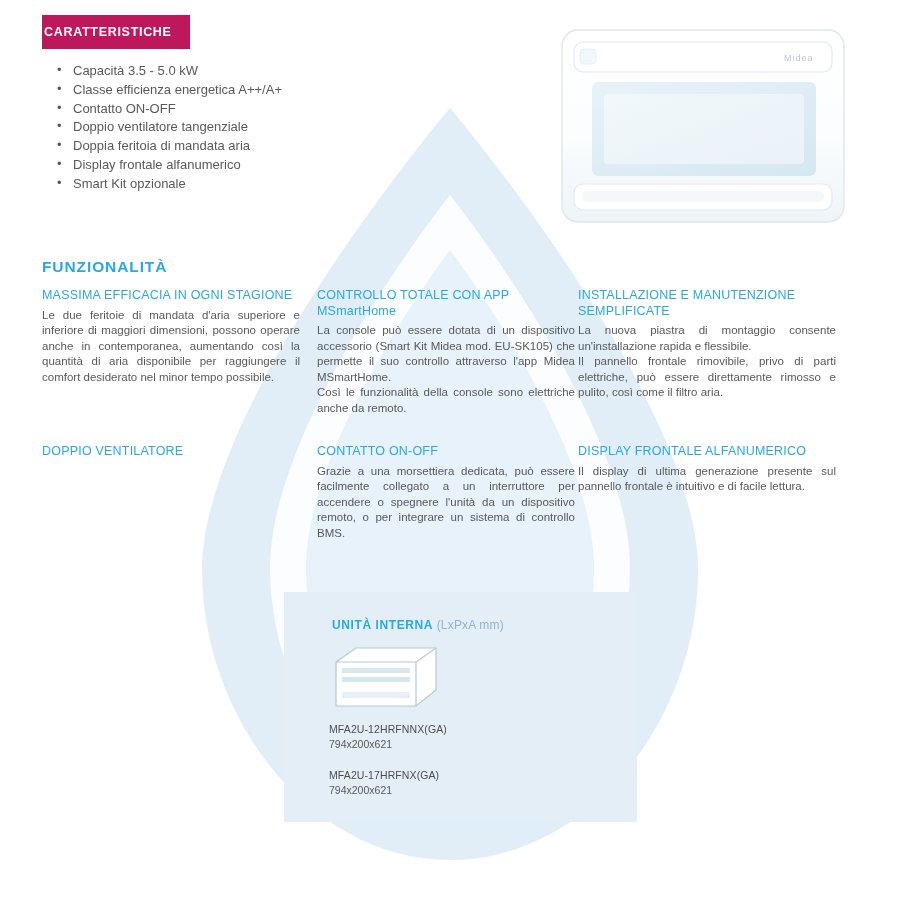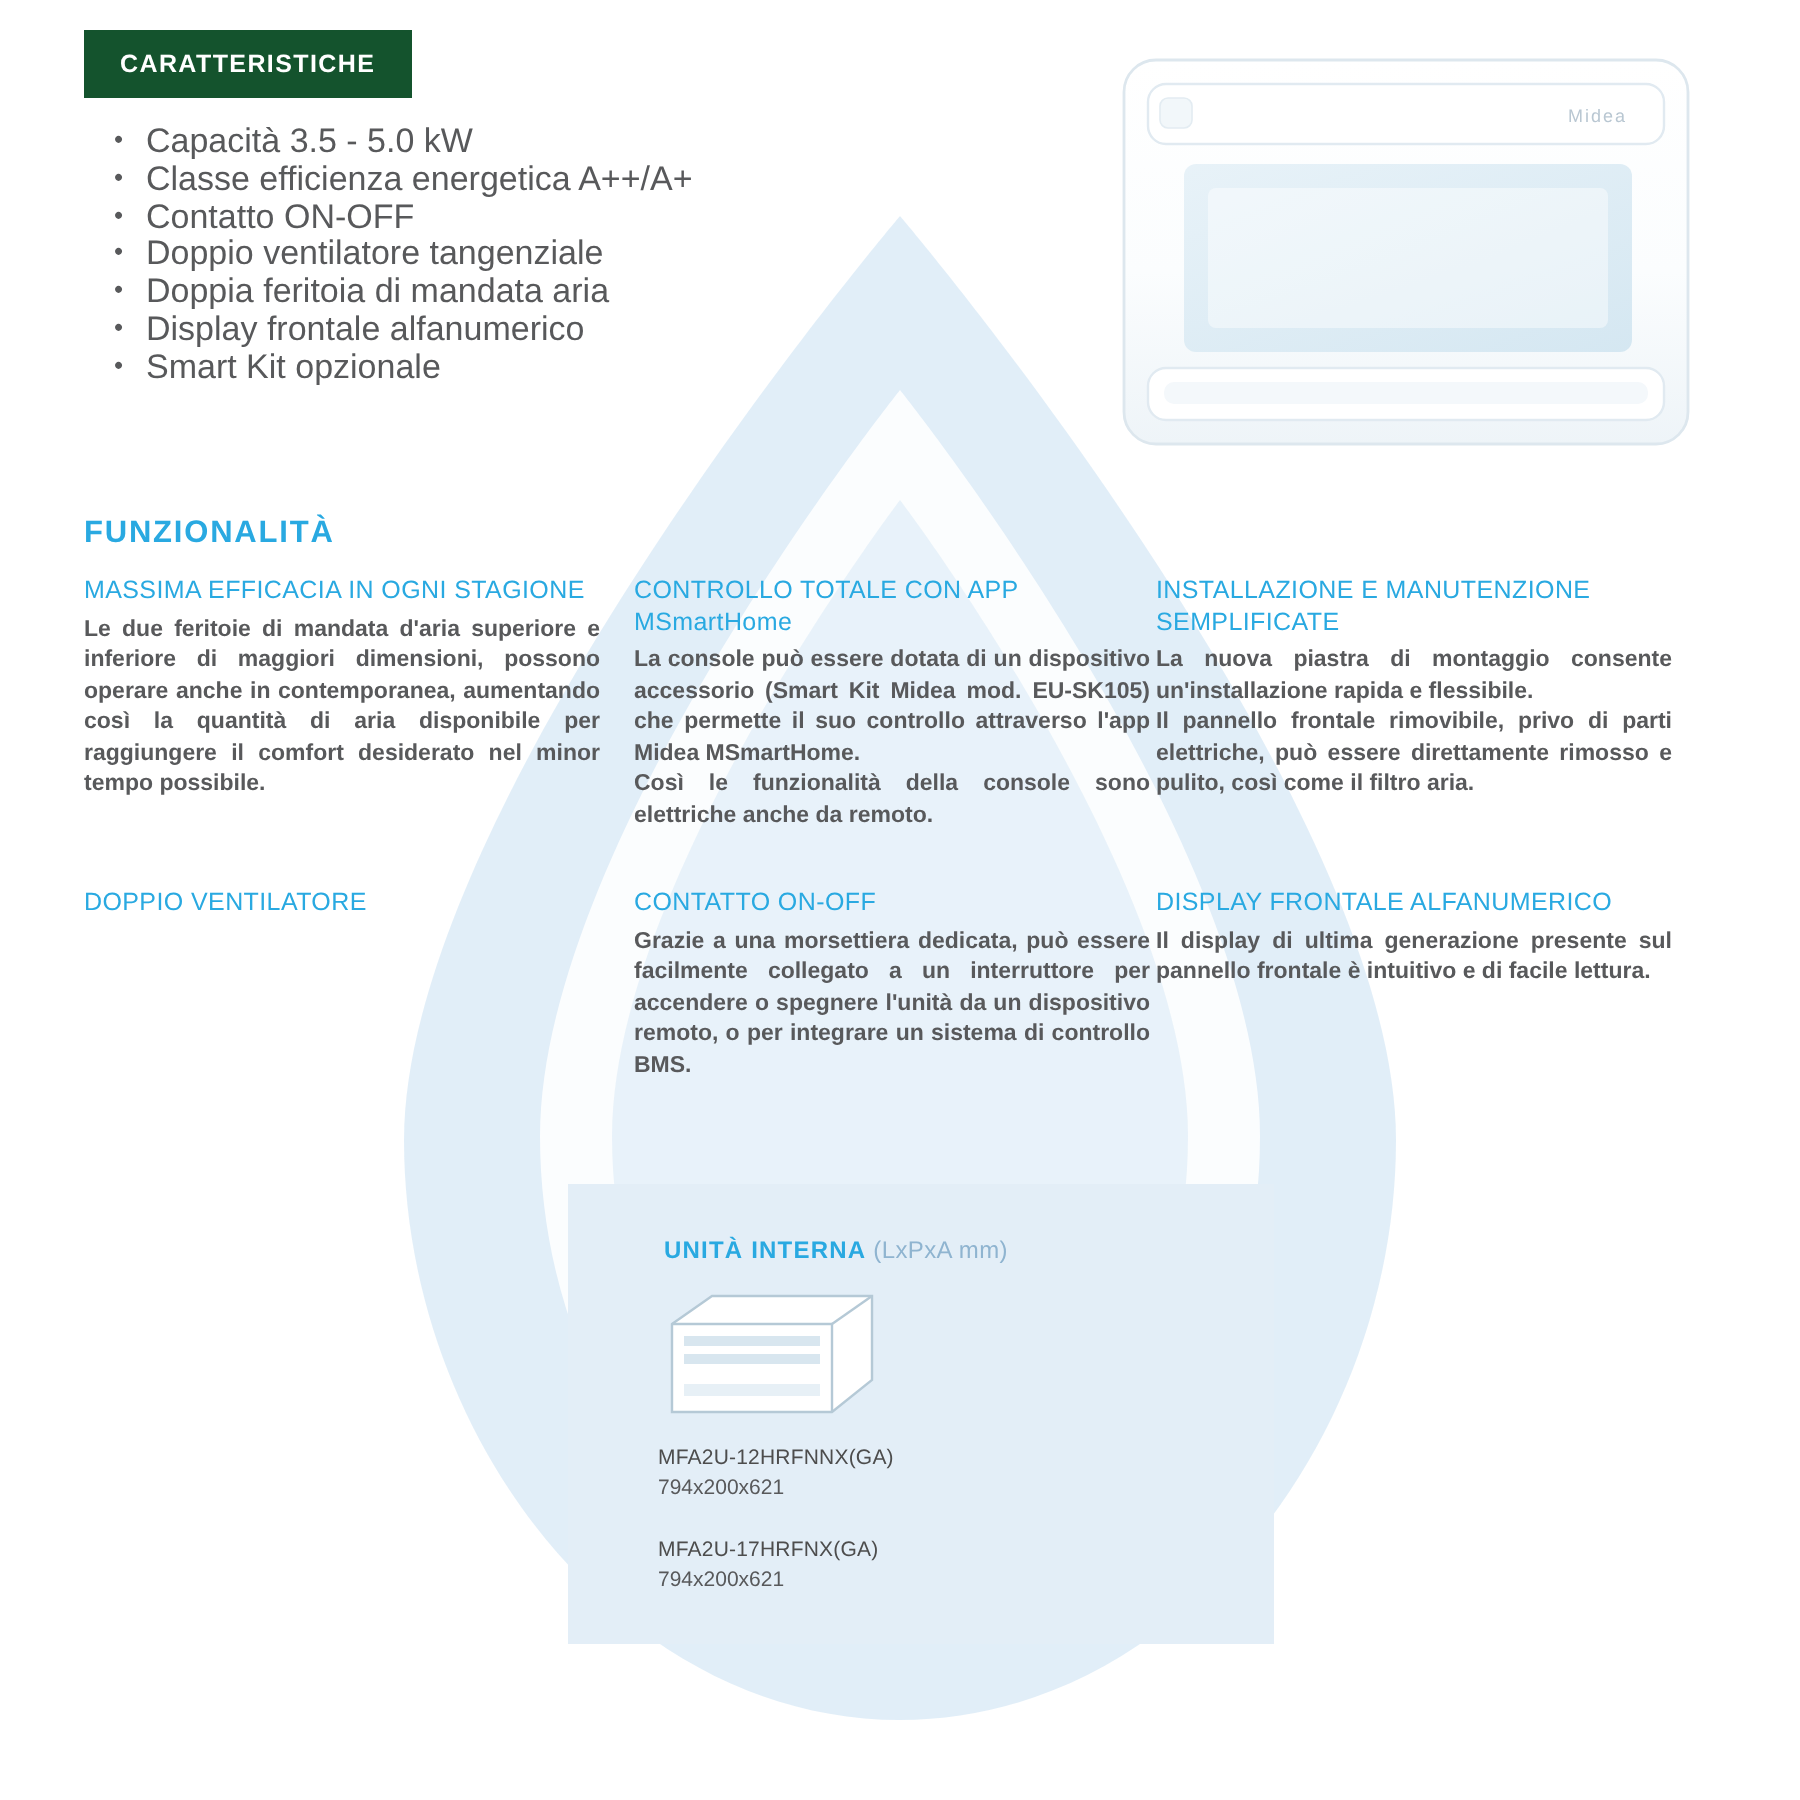--- a/index.html
+++ b/index.html
@@ -32,40 +32,40 @@
     z-index: 2;
     width: 900px;
     height: 900px;
   }
 
   
   .badge {
     position: absolute;
     left: 42px;
     top: 15px;
-    background: #14532d;
+    background: #be185d;
     color: #ffffff;
     font-size: 12.5px;
     font-weight: bold;
     letter-spacing: 0.7px;
-    padding: 10px 18px 10px 18px;
+    padding: 10px 18px 10px 2px;
   }
 
   .feature-list {
     position: absolute;
     left: 45px;
     top: 62px;
     width: 470px;
     margin: 0;
     padding: 0;
     list-style: none;
   }
   .feature-list li {
     position: relative;
-    font-size: 17px;
+    font-size: 13px;
     line-height: 18.8px;
     color: #58595b;
     padding-left: 28px;
   }
   .feature-list li::before {
     content: "•";
     position: absolute;
     left: 12px;
     top: -1px;
     color: #58595b;
@@ -110,21 +110,20 @@
     color: #29a9e1;
     line-height: 15.5px;
     letter-spacing: 0.2px;
   }
   .col p {
     margin: 0;
     font-size: 11.5px;
     line-height: 15.6px;
     color: #58595b;
     text-align: justify;
-    font-weight: bold;
   }
   .col p + p { margin-top: 0; }
 
   
   .dim-panel {
     position: absolute;
     left: 284px;
     top: 592px;
     width: 353px;
     height: 230px;

